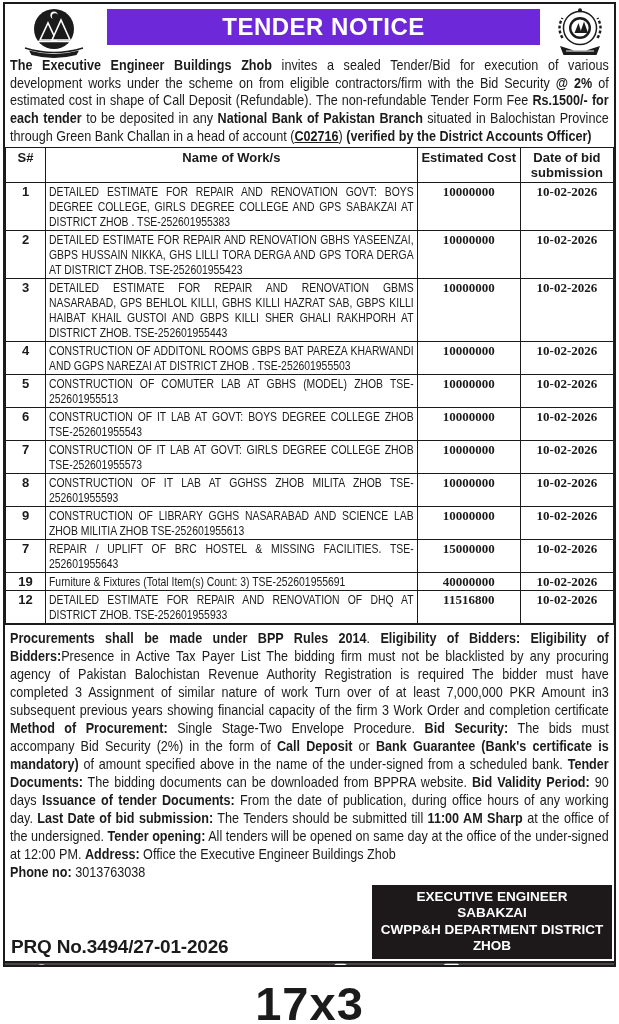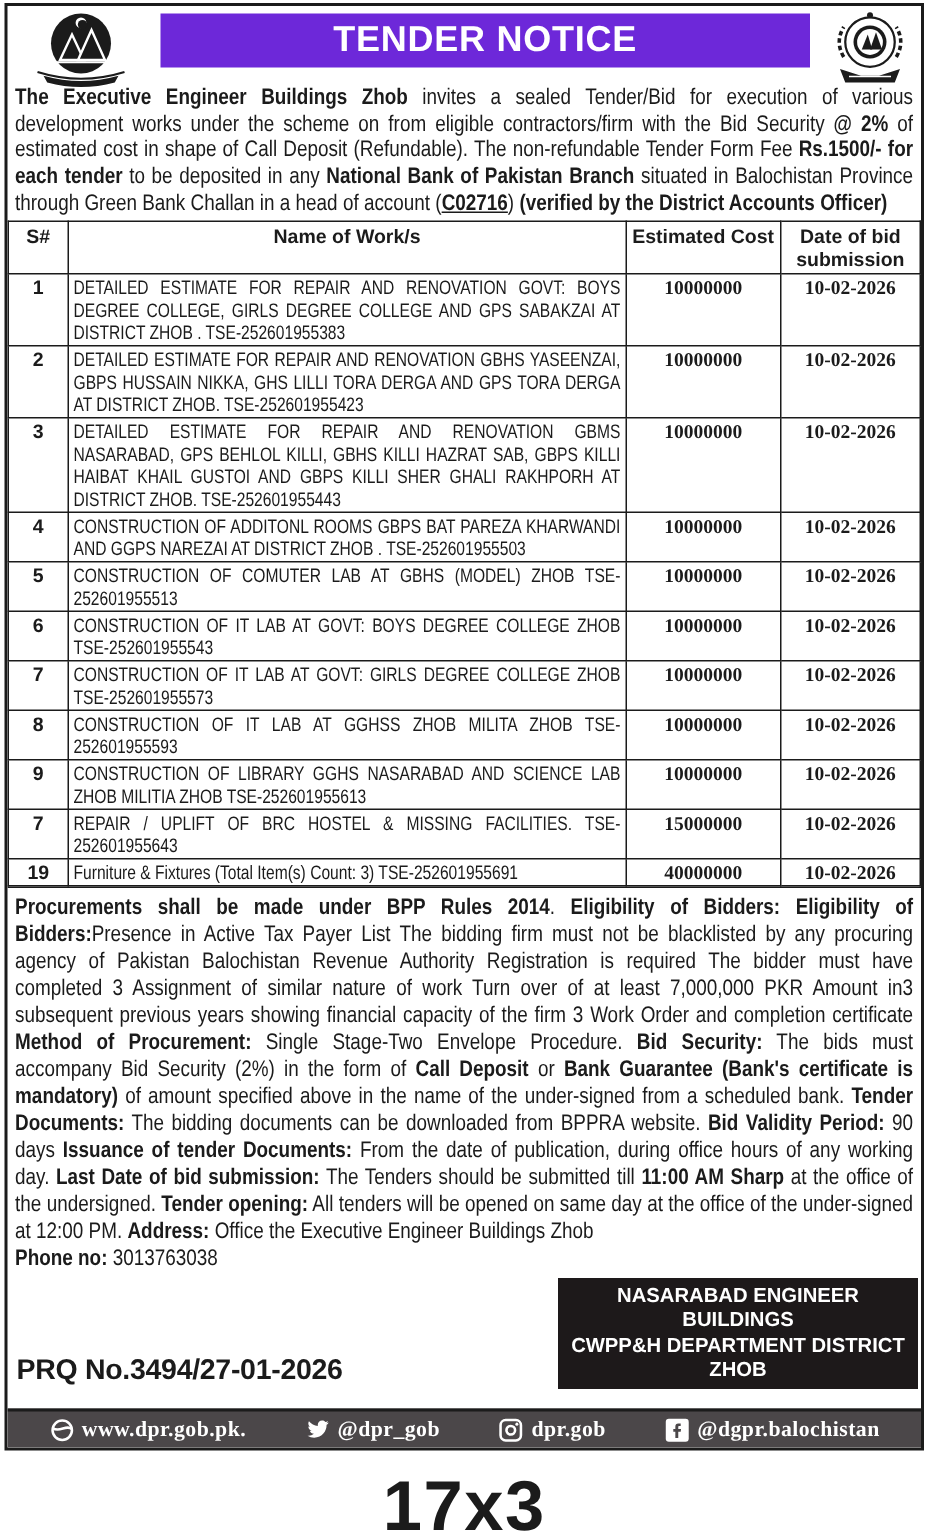--- a/index.html
+++ b/index.html
@@ -191,31 +191,39 @@
             <td class="dt">10-02-2026</td>
           </tr>
         <tr>
             <td class="sn">19</td>
             <td class="nm">
               <div class="cell">Furniture &amp; Fixtures (Total Item(s) Count: 3) TSE-252601955691</div>
             </td>
             <td class="ct">40000000</td>
             <td class="dt">10-02-2026</td>
           </tr>
+        <tr>
+            <td class="sn">12</td>
+            <td class="nm">
+              <div class="cell">DETAILED ESTIMATE FOR REPAIR AND RENOVATION OF DHQ AT DISTRICT ZHOB. TSE-252601955933</div>
+            </td>
+            <td class="ct">11516800</td>
+            <td class="dt">10-02-2026</td>
+          </tr>
       </tbody>
     </table>
 
     <div class="terms cnd"><span class="b">Procurements shall be made under BPP Rules 2014</span><span>. </span><span class="b">Eligibility of Bidders:  Eligibility of Bidders:</span><span>Presence in Active Tax Payer List The bidding firm must not be blacklisted by any procuring agency of Pakistan Balochistan Revenue Authority Registration is required The bidder must have completed 3 Assignment of similar nature of work Turn over of at least 7,000,000 PKR Amount in3 subsequent previous years showing financial capacity of the firm 3 Work Order and completion certificate </span><span class="b">Method of Procurement:</span><span> Single Stage-Two Envelope Procedure. </span><span class="b">Bid Security:</span><span> The bids must accompany Bid Security (2%) in the form of </span><span class="b">Call Deposit</span><span> or </span><span class="b">Bank Guarantee (Bank's certificate is mandatory)</span><span> of amount specified above in the name of the under-signed from a scheduled bank. </span><span class="b">Tender Documents:</span><span> The bidding documents can be downloaded from BPPRA website. </span><span class="b">Bid Validity Period:</span><span> 90 days </span><span class="b">Issuance of tender Documents:</span><span> From the date of publication, during office hours of any working day. </span><span class="b">Last Date of bid submission:</span><span> The Tenders should be submitted till </span><span class="b">11:00 AM Sharp</span><span> at the office of the undersigned. </span><span class="b">Tender opening:</span><span> All tenders will be opened on same day at the office of the under-signed at 12:00 PM.  </span><span class="b">Address:</span><span> Office the Executive Engineer Buildings Zhob</span></div>
 
     <div class="phone cnd"><span class="b">Phone no:</span><span> 3013763038</span></div>
 
     <div class="sign-row">
       <div class="prq">PRQ No.3494/27-01-2026</div>
       <div class="sign-box">
-        <div>NASARABAD ENGINEER BUILDINGS</div>
+        <div>EXECUTIVE ENGINEER SABAKZAI</div>
         <div>CWPP&amp;H DEPARTMENT DISTRICT</div>
         <div>ZHOB</div>
       </div>
     </div>
 
     <div class="footer-bar">
       <span class="f-item">
         <svg width="17" height="17" viewBox="0 0 20 20">
           <circle cx="10" cy="10" r="7.6" fill="none" stroke="#fff" stroke-width="2"></circle>
           <path d="M2.6 8.2 C7.5 12.5, 13.5 4.8, 17.6 9.2" fill="none" stroke="#fff" stroke-width="2"></path>

